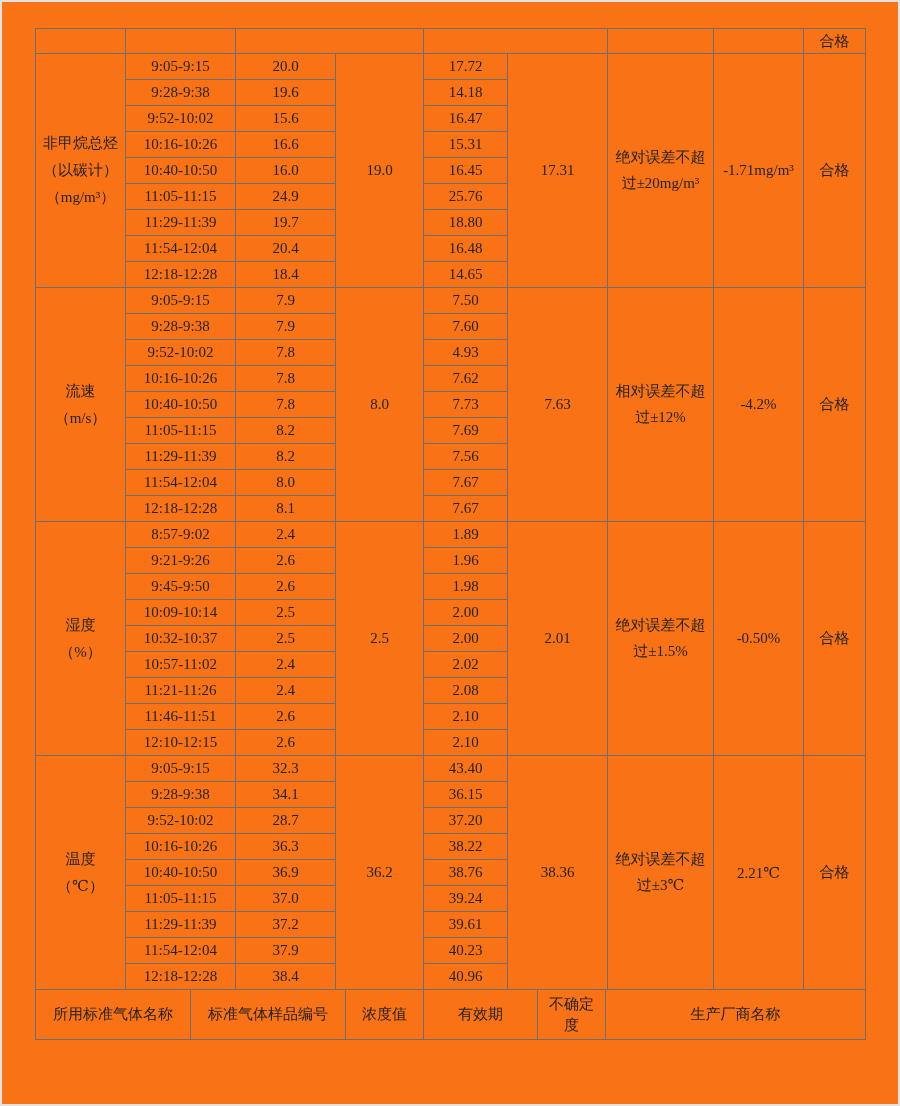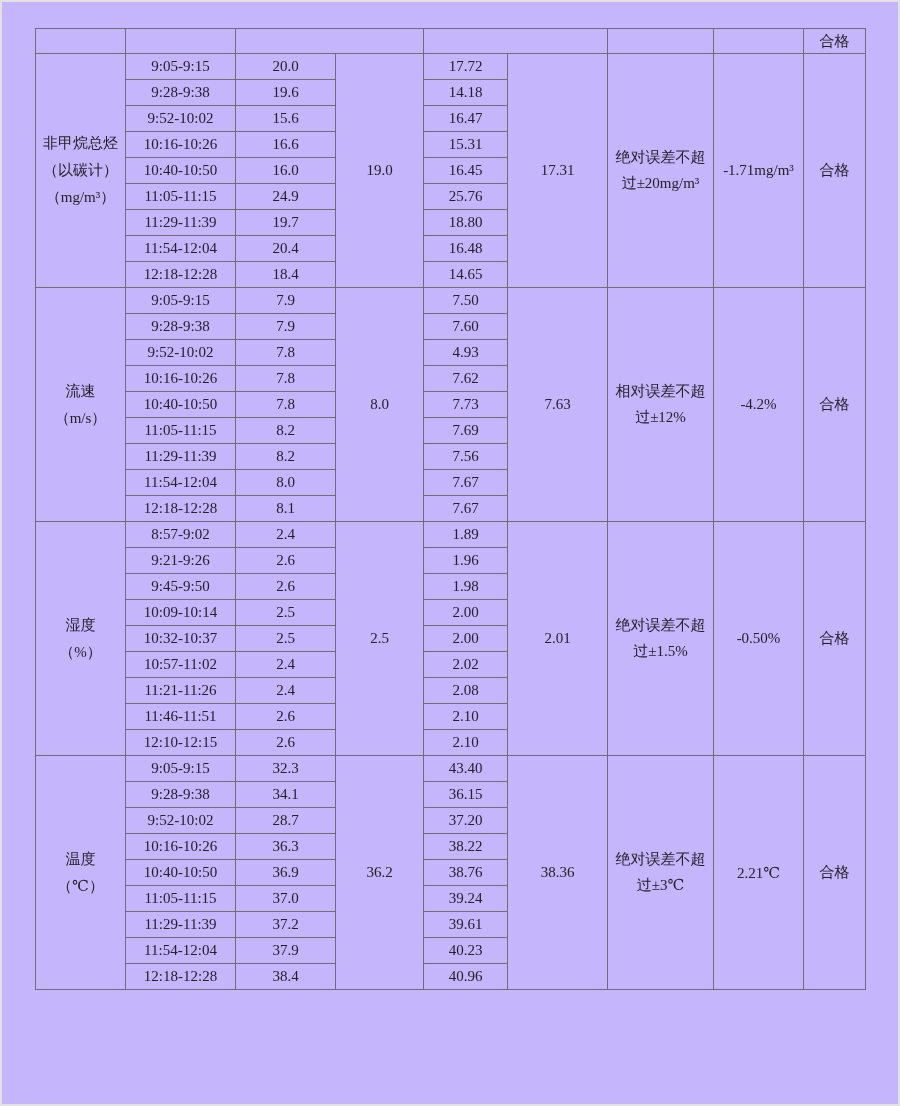--- a/index.html
+++ b/index.html
@@ -4,21 +4,21 @@
 <style>
   html, body {
     margin: 0;
     padding: 0;
     background: #ffffff;
   }
   .page {
     position: relative;
     width: 900px;
     height: 1106px;
-    background: #c4b5fd;
+    background: #f97316;
     box-shadow: inset 0 0 0 2px #e2e2e2;
     font-family: "Liberation Serif", "DejaVu Serif", serif;
     color: #232323;
     overflow: hidden;
   }
   .table-wrap {
     position: absolute;
     left: 35px;
     top: 28px;
     width: 830px;
@@ -294,17 +294,25 @@
     <table class="bottom-table">
       <colgroup>
         <col style="width:155px">
           <col style="width:155px">
           <col style="width:78px">
         <col style="width:114px">
           <col style="width:68px">
           <col style="width:260px">
       </colgroup>
       <tbody>
+        <tr class="gas-header-row">
+          <td>所用标准气体名称</td>
+          <td>标准气体样品编号</td>
+          <td>浓度值</td>
+          <td>有效期</td>
+          <td>不确定度</td>
+          <td>生产厂商名称</td>
+        </tr>
       </tbody>
     </table>
 
   </div>
 </div>
 
 </body></html>

